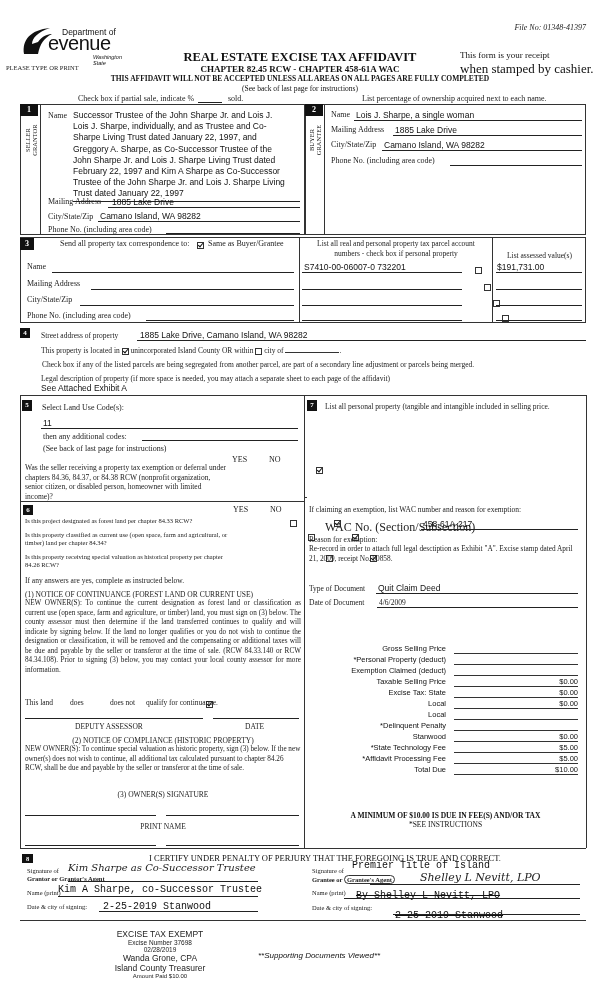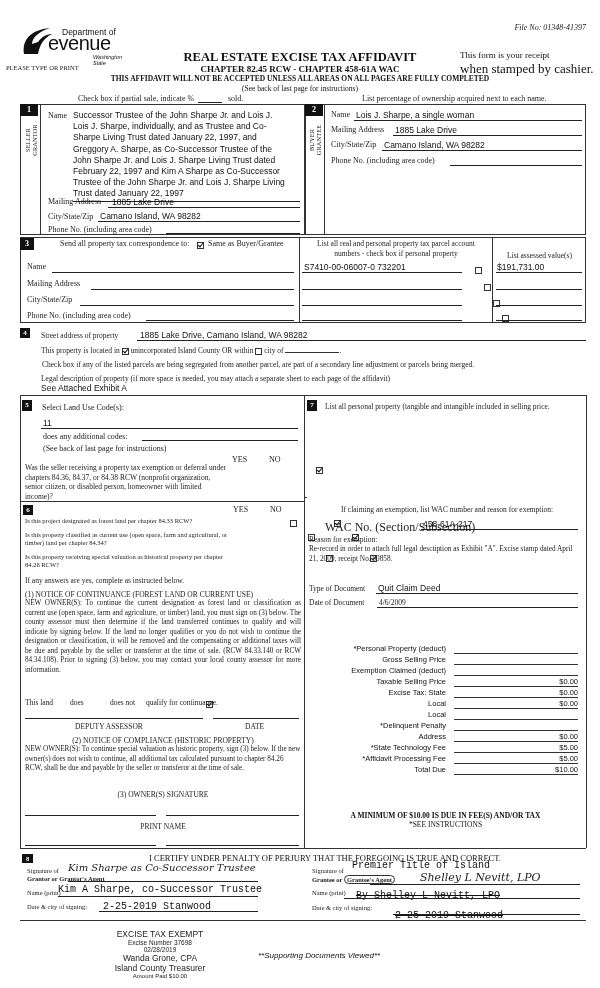--- a/index.html
+++ b/index.html
@@ -155,21 +155,21 @@
 
 
 <div class="vline" style="left:20px; top:395px; height:453px;"></div>
 <div class="vline" style="left:304px; top:395px; height:453px;"></div>
 <div class="vline" style="left:586px; top:395px; height:453px;"></div>
 
 <div class="num" style="left:22px; top:400px; width:10px; height:11px; line-height:11px; font-size:7px;">5</div>
 <div class="abs lbl" style="left:42px; top:403px;">Select Land Use Code(s):</div>
 <div class="abs filled" style="left:43px; top:418px;">11</div>
 <div class="line" style="left:41px; top:428px; width:257px;"></div>
-<div class="abs lbl" style="left:43px; top:432px;">does any additional codes:</div>
+<div class="abs lbl" style="left:43px; top:432px;">then any additional codes:</div>
 <div class="line" style="left:142px; top:440px; width:156px;"></div>
 <div class="abs lbl" style="left:43px; top:444px;">(See back of last page for instructions)</div>
 <div class="abs lbl" style="left:232px; top:455px;">YES</div>
 <div class="abs lbl" style="left:269px; top:455px;">NO</div>
 <div class="abs lbl" style="left:25px; top:463px; width:205px; font-size:7.5px; line-height:9.5px;">Was the seller receiving a property tax exemption or deferral under chapters 84.36, 84.37, or 84.38 RCW (nonprofit organization, senior citizen, or disabled person, homeowner with limited income)?</div>
 <span class="cb checked abs" style="left:271px; top:465px;"></span>
 <div class="hline" style="left:20px; top:501px; width:284px;"></div>
 
 <div class="num" style="left:23px; top:505px; width:10px; height:10px; line-height:10px; font-size:7px;">6</div>
 <div class="abs lbl" style="left:233px; top:505px;">YES</div>
@@ -206,41 +206,41 @@
 <div class="abs lbl center" style="left:25px; top:822px; width:276px; font-size:7.5px;">PRINT NAME</div>
 <div class="line" style="left:25px; top:845px; width:131px;"></div>
 <div class="line" style="left:166px; top:845px; width:133px;"></div>
 
 
 <div class="num" style="left:307px; top:400px; width:10px; height:11px; line-height:11px; font-size:7px;">7</div>
 <div class="abs lbl" style="left:325px; top:402px; width:255px; font-size:7.5px; line-height:10px;">List all personal property (tangible and intangible included in selling price.</div>
 <div class="abs" style="left:325px; top:424px; width:255px; height:80px;"></div>
 <div class="hline" style="left:304px; top:497px; width:3px;"></div>
 
-<div class="abs lbl" style="left:309px; top:505px; font-size:7.5px;margin-left:32px;">If claiming an exemption, list WAC number and reason for exemption:</div>
+<div class="abs lbl" style="left:309px; top:505px; font-size:7.5px;">If claiming an exemption, list WAC number and reason for exemption:</div>
 <div class="abs lbl" style="left:325px; top:520px; font-size:12px;">WAC No. (Section/Subsection)</div>
 <div class="abs filled" style="left:423px; top:519px;">458-61A-217</div>
 <div class="line" style="left:421px; top:529px; width:157px;"></div>
 <div class="abs lbl" style="left:309px; top:535px; font-size:7.5px;">Reason for exemption:</div>
 <div class="abs lbl" style="left:309px; top:544px; width:270px; font-size:7.3px; line-height:9.5px;">Re-record in order to attach full legal desctiption as Exhibit "A". Excise stamp dated April 21, 2009, receipt No. 90858.</div>
 <div class="abs lbl" style="left:309px; top:584px; font-size:7.5px;">Type of Document</div>
 <div class="abs filled" style="left:378px; top:583px;">Quit Claim Deed</div>
 <div class="line" style="left:376px; top:593px; width:202px;"></div>
 <div class="abs lbl" style="left:309px; top:598px; font-size:7.5px;">Date of Document</div>
 <div class="abs lbl" style="left:379px; top:598px; font-size:7.5px;">4/6/2009</div>
 <div class="line" style="left:377px; top:607px; width:201px;"></div>
 
 
 <div class="abs" style="left:309px; top:644px; width:270px;">
   <div style="position:relative; height:11px;">
+    <div class="abs sans right" style="left:0; width:137px; font-size:7.5px;">Gross Selling Price</div>
+    <div class="abs sans right" style="left:145px; width:124px; font-size:7.5px; height:10px; border-bottom:1px solid #333;"></div>
+  </div>
+  <div style="position:relative; height:11px;">
     <div class="abs sans right" style="left:0; width:137px; font-size:7.5px;">*Personal Property (deduct)</div>
-    <div class="abs sans right" style="left:145px; width:124px; font-size:7.5px; height:10px; border-bottom:1px solid #333;"></div>
-  </div>
-  <div style="position:relative; height:11px;">
-    <div class="abs sans right" style="left:0; width:137px; font-size:7.5px;">Gross Selling Price</div>
     <div class="abs sans right" style="left:145px; width:124px; font-size:7.5px; height:10px; border-bottom:1px solid #333;"></div>
   </div>
   <div style="position:relative; height:11px;">
     <div class="abs sans right" style="left:0; width:137px; font-size:7.5px;">Exemption Claimed (deduct)</div>
     <div class="abs sans right" style="left:145px; width:124px; font-size:7.5px; height:10px; border-bottom:1px solid #333;"></div>
   </div>
   <div style="position:relative; height:11px;">
     <div class="abs sans right" style="left:0; width:137px; font-size:7.5px;">Taxable Selling Price</div>
     <div class="abs sans right" style="left:145px; width:124px; font-size:7.5px; height:10px; border-bottom:1px solid #333;">$0.00</div>
   </div>
@@ -254,21 +254,21 @@
   </div>
   <div style="position:relative; height:11px;">
     <div class="abs sans right" style="left:0; width:137px; font-size:7.5px;">Local</div>
     <div class="abs sans right" style="left:145px; width:124px; font-size:7.5px; height:10px; border-bottom:1px solid #333;"></div>
   </div>
   <div style="position:relative; height:11px;">
     <div class="abs sans right" style="left:0; width:137px; font-size:7.5px;">*Delinquent Penalty</div>
     <div class="abs sans right" style="left:145px; width:124px; font-size:7.5px; height:10px; border-bottom:1px solid #333;"></div>
   </div>
   <div style="position:relative; height:11px;">
-    <div class="abs sans right" style="left:0; width:137px; font-size:7.5px;">Address</div>
+    <div class="abs sans right" style="left:0; width:137px; font-size:7.5px;">Stanwood</div>
     <div class="abs sans right" style="left:145px; width:124px; font-size:7.5px; height:10px; border-bottom:1px solid #333;">$0.00</div>
   </div>
   <div style="position:relative; height:11px;">
     <div class="abs sans right" style="left:0; width:137px; font-size:7.5px;">*State Technology Fee</div>
     <div class="abs sans right" style="left:145px; width:124px; font-size:7.5px; height:10px; border-bottom:1px solid #333;">$5.00</div>
   </div>
   <div style="position:relative; height:11px;">
     <div class="abs sans right" style="left:0; width:137px; font-size:7.5px;">*Affidavit Processing Fee</div>
     <div class="abs sans right" style="left:145px; width:124px; font-size:7.5px; height:10px; border-bottom:1px solid #333;">$5.00</div>
   </div>

